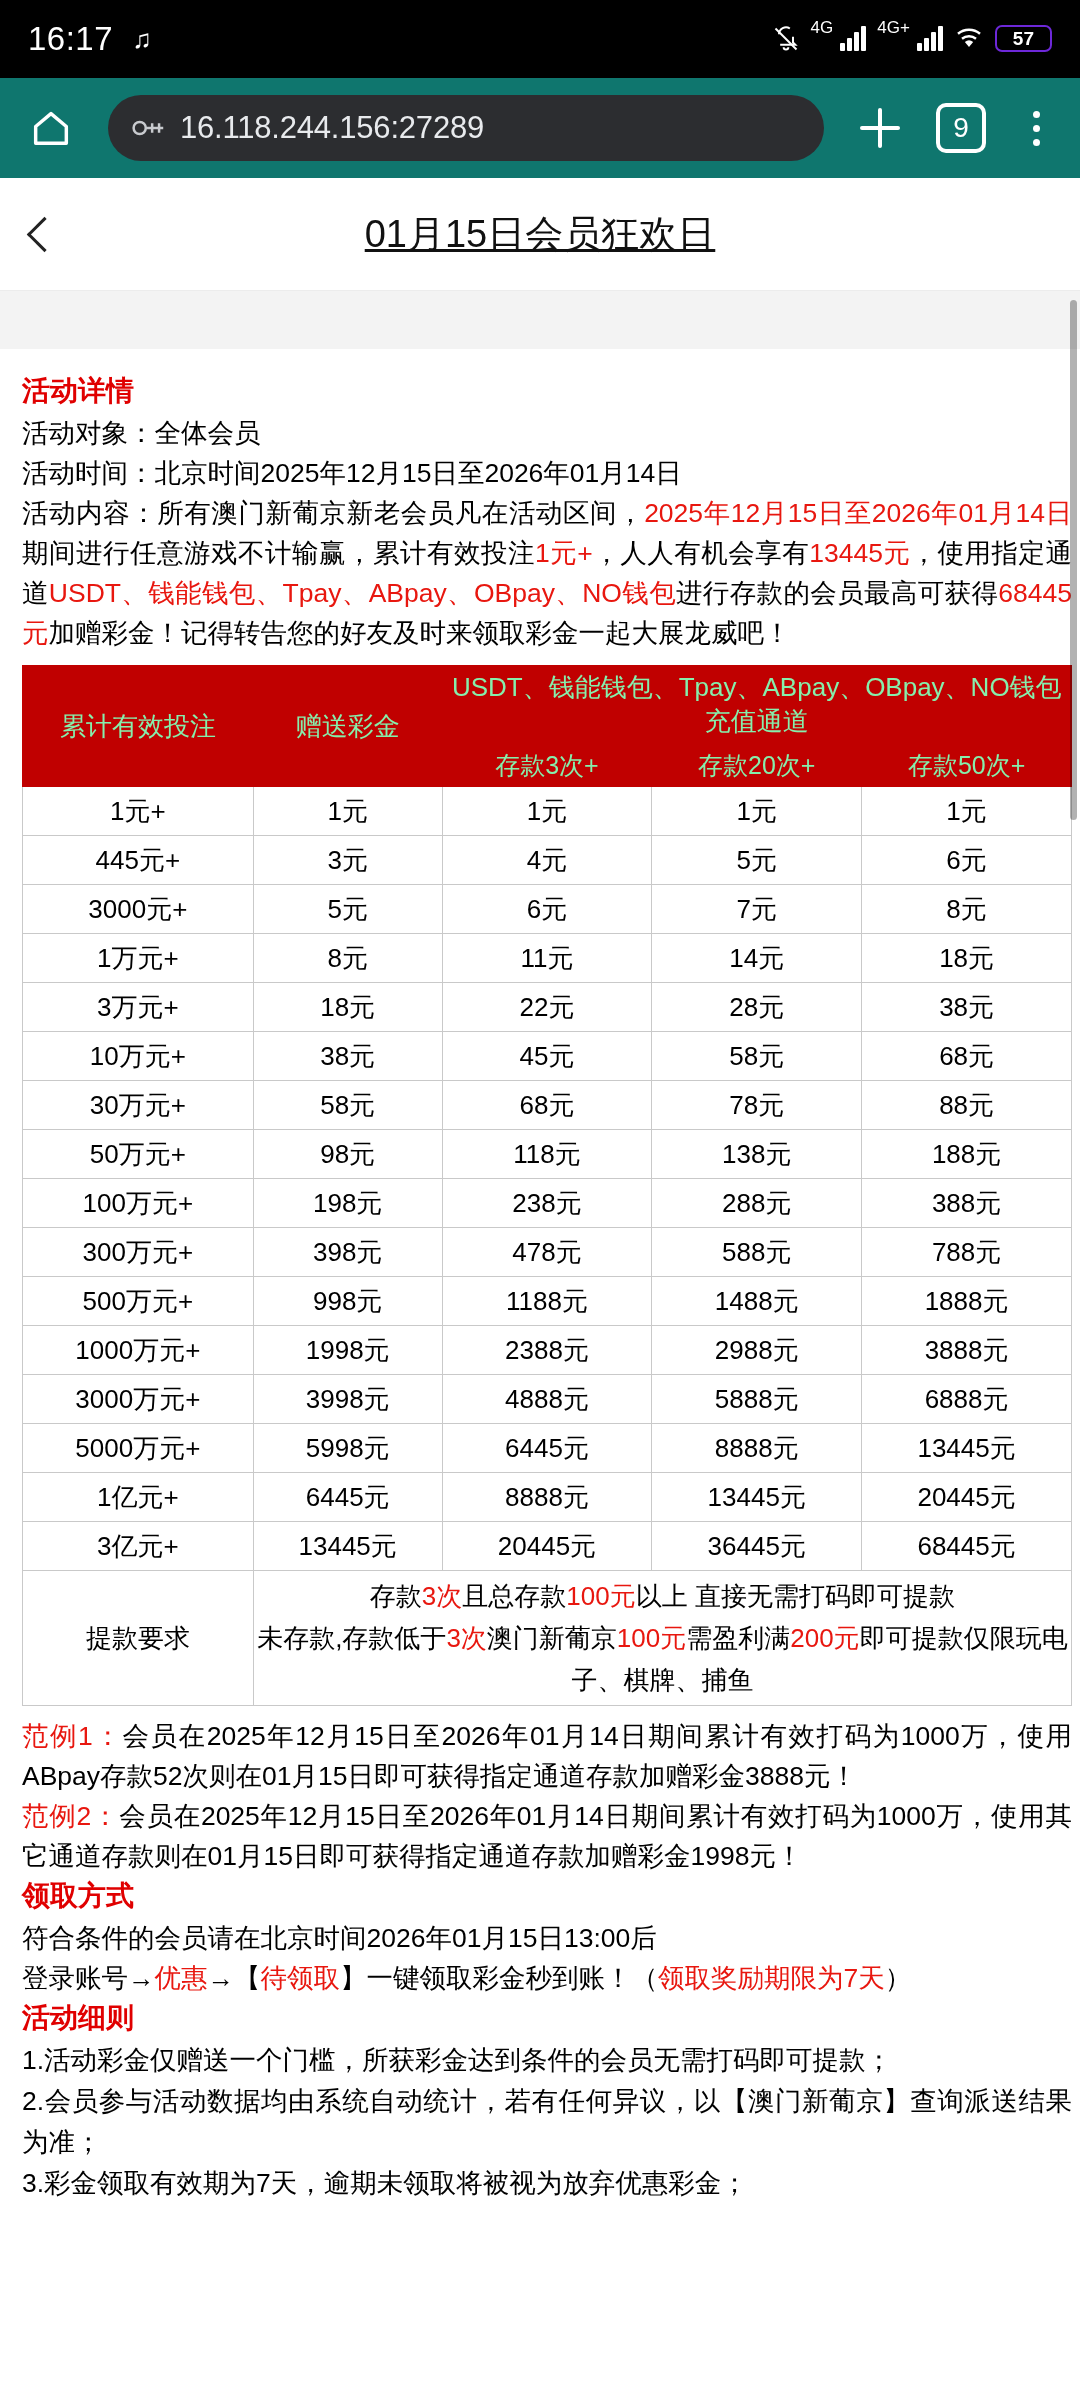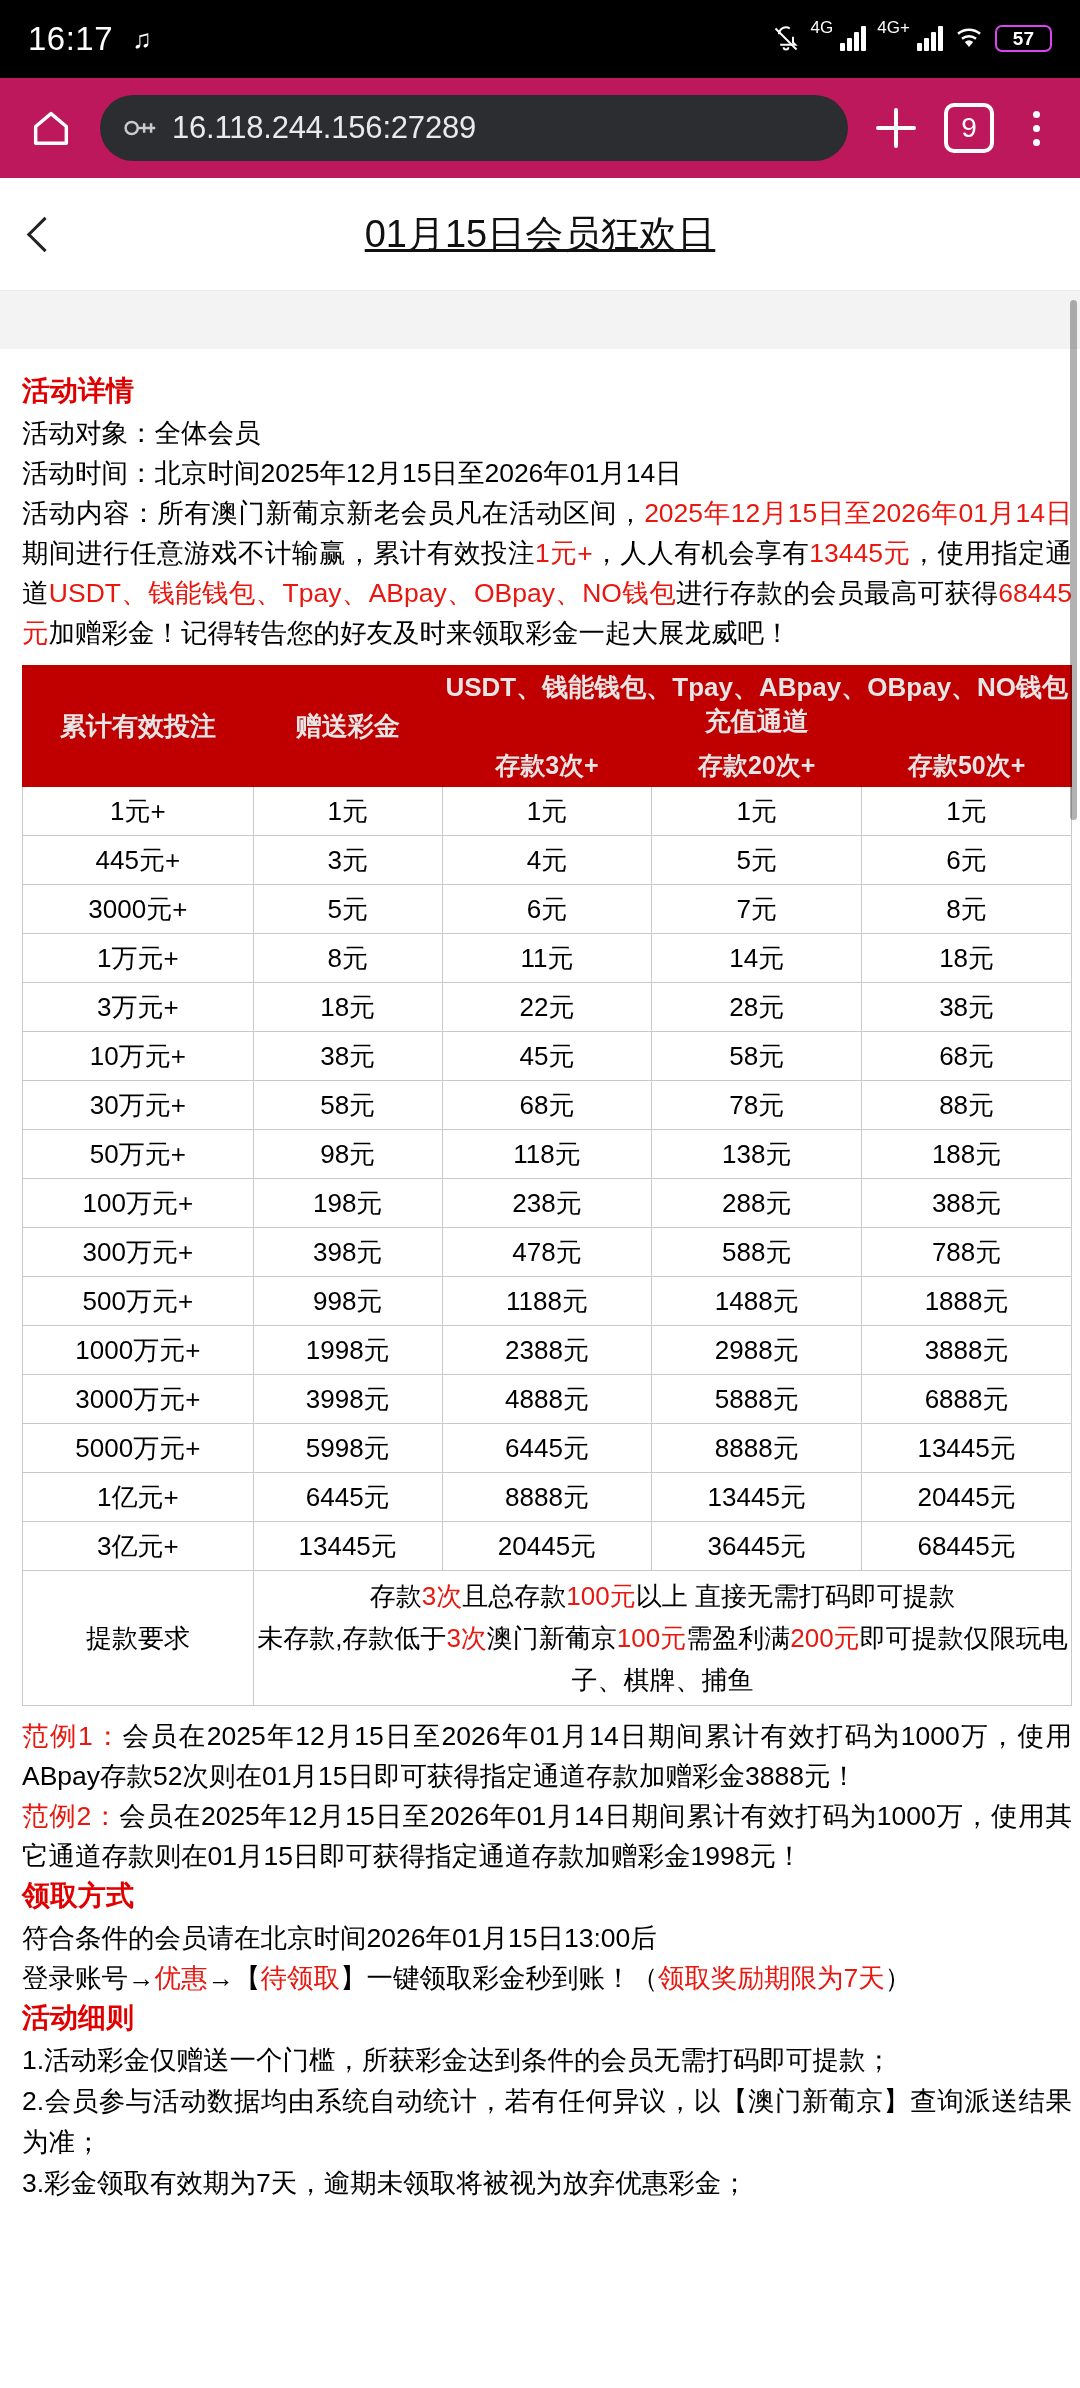--- a/index.html
+++ b/index.html
@@ -74,42 +74,42 @@
   }
   .bars i:nth-child(1) { height: 8px; }
   .bars i:nth-child(2) { height: 13px; }
   .bars i:nth-child(3) { height: 19px; }
   .bars i:nth-child(4) { height: 25px; }
   .wifi {
     width: 30px;
     height: 26px;
   }
   .battery {
-    border: 2px solid #d946ef;
+    border: 2px solid #6d28d9;
     border-radius: 7px;
     min-width: 48px;
     height: 27px;
     display: flex;
     align-items: center;
     justify-content: center;
     font-size: 19px;
     font-weight: bold;
     padding: 0 16px;
     box-sizing: border-box;
   }
 
   
   .browserbar {
     height: 100px;
-    background: #be185d;
+    background: #0f766e;
     display: flex;
     align-items: center;
     padding: 0 22px;
     box-sizing: border-box;
-    gap: 20px;
+    gap: 28px;
   }
   .home-icon {
     width: 58px;
     height: 58px;
     display: flex;
     align-items: center;
     justify-content: center;
   }
   .urlbar {
     flex: 1;
@@ -250,22 +250,22 @@
   }
   table.reward th, table.reward td {
     border: 1px solid #c9c9c9;
     text-align: center;
     padding: 4px 2px;
     height: 44px;
     box-sizing: border-box;
   }
   table.reward thead th {
     background: #c00000;
-    color: #e5e5e5;
-    font-weight: bold;
+    color: #86efac;
+    font-weight: normal;
     border-color: #c00000;
     font-size: 26px;
     line-height: 34px;
   }
   table.reward thead th.sub {
     font-size: 25px;
   }
   table.reward tbody td {
     background: #ffffff;
     color: #000000;

